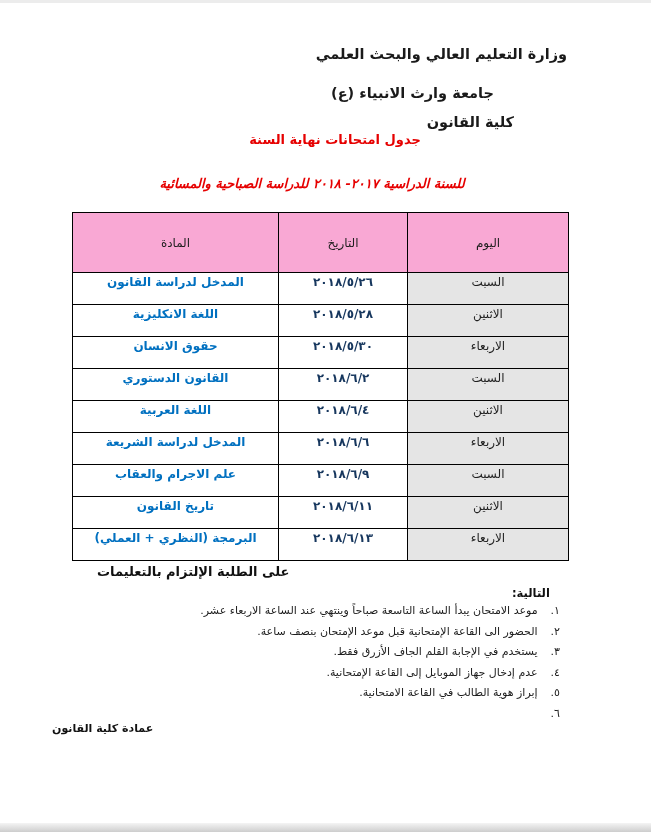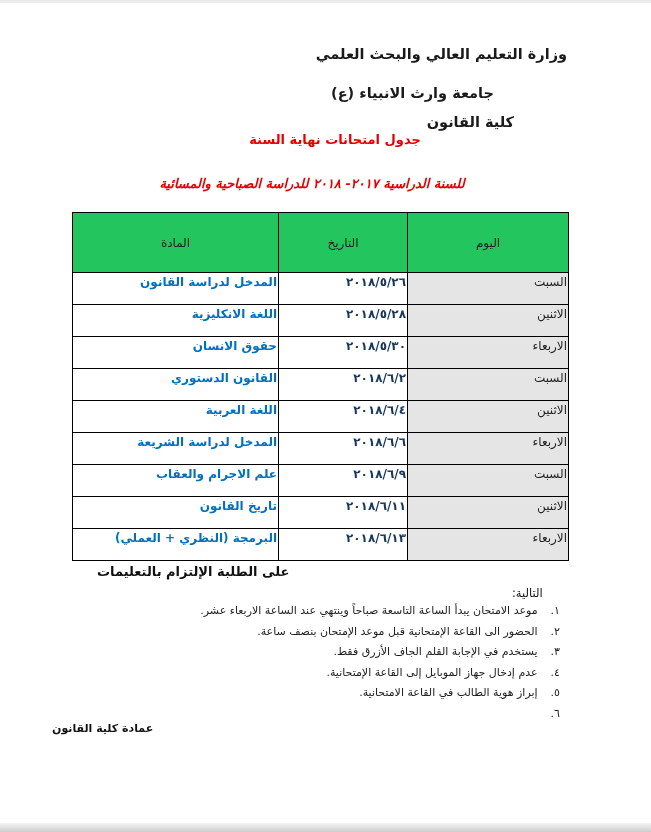--- a/index.html
+++ b/index.html
@@ -22,30 +22,30 @@
   table.exam{
     position:absolute;left:72px;top:212px;width:496px;
     border-collapse:collapse;direction:rtl;table-layout:fixed;
   }
   table.exam td,table.exam th{border:1px solid #000;overflow:hidden;}
   col.c-day{width:161px;}
   col.c-date{width:129px;}
   col.c-subject{width:206px;}
   tr.head{height:60px;}
   tr.head th{
-    background:#22c55e;font-weight:normal;font-size:12px;color:#1f1f1f;
+    background:#f9a8d4;font-weight:normal;font-size:12px;color:#1f1f1f;
     text-align:center;vertical-align:middle;
   }
   tr.row{height:32px;}
-  tr.row td{vertical-align:top;text-align:right;padding-top:2px;font-size:12px;line-height:1.25;}
+  tr.row td{vertical-align:top;text-align:center;padding-top:2px;font-size:12px;line-height:1.25;}
   td.day{background:#e5e5e5;color:#1f1f1f;}
   td.date{color:#17375E;font-weight:bold;}
   td.subject{color:#0070C0;font-weight:bold;font-size:12.5px;}
   .intro-left{position:absolute;left:97px;top:564px;font-size:13px;font-weight:bold;color:#111;white-space:nowrap;}
-  .intro-tail{position:absolute;left:512px;top:586px;font-size:11.5px;font-weight:normal;color:#111;white-space:nowrap;}
+  .intro-tail{position:absolute;left:512px;top:586px;font-size:11.5px;font-weight:bold;color:#111;white-space:nowrap;}
   .notes{position:absolute;right:91px;top:604px;width:480px;direction:rtl;}
   .note-item{display:flex;flex-direction:row;gap:13px;margin-bottom:7px;
     font-size:11px;color:#1c1c1c;line-height:13.5px;align-items:flex-start;}
   .note-num{flex:0 0 auto;}
   .note-text{flex:0 1 auto;}
   .signature{position:absolute;left:52px;top:722px;font-size:11px;font-weight:bold;color:#111;white-space:nowrap;}
 </style>
 </head>
 <body>
 

